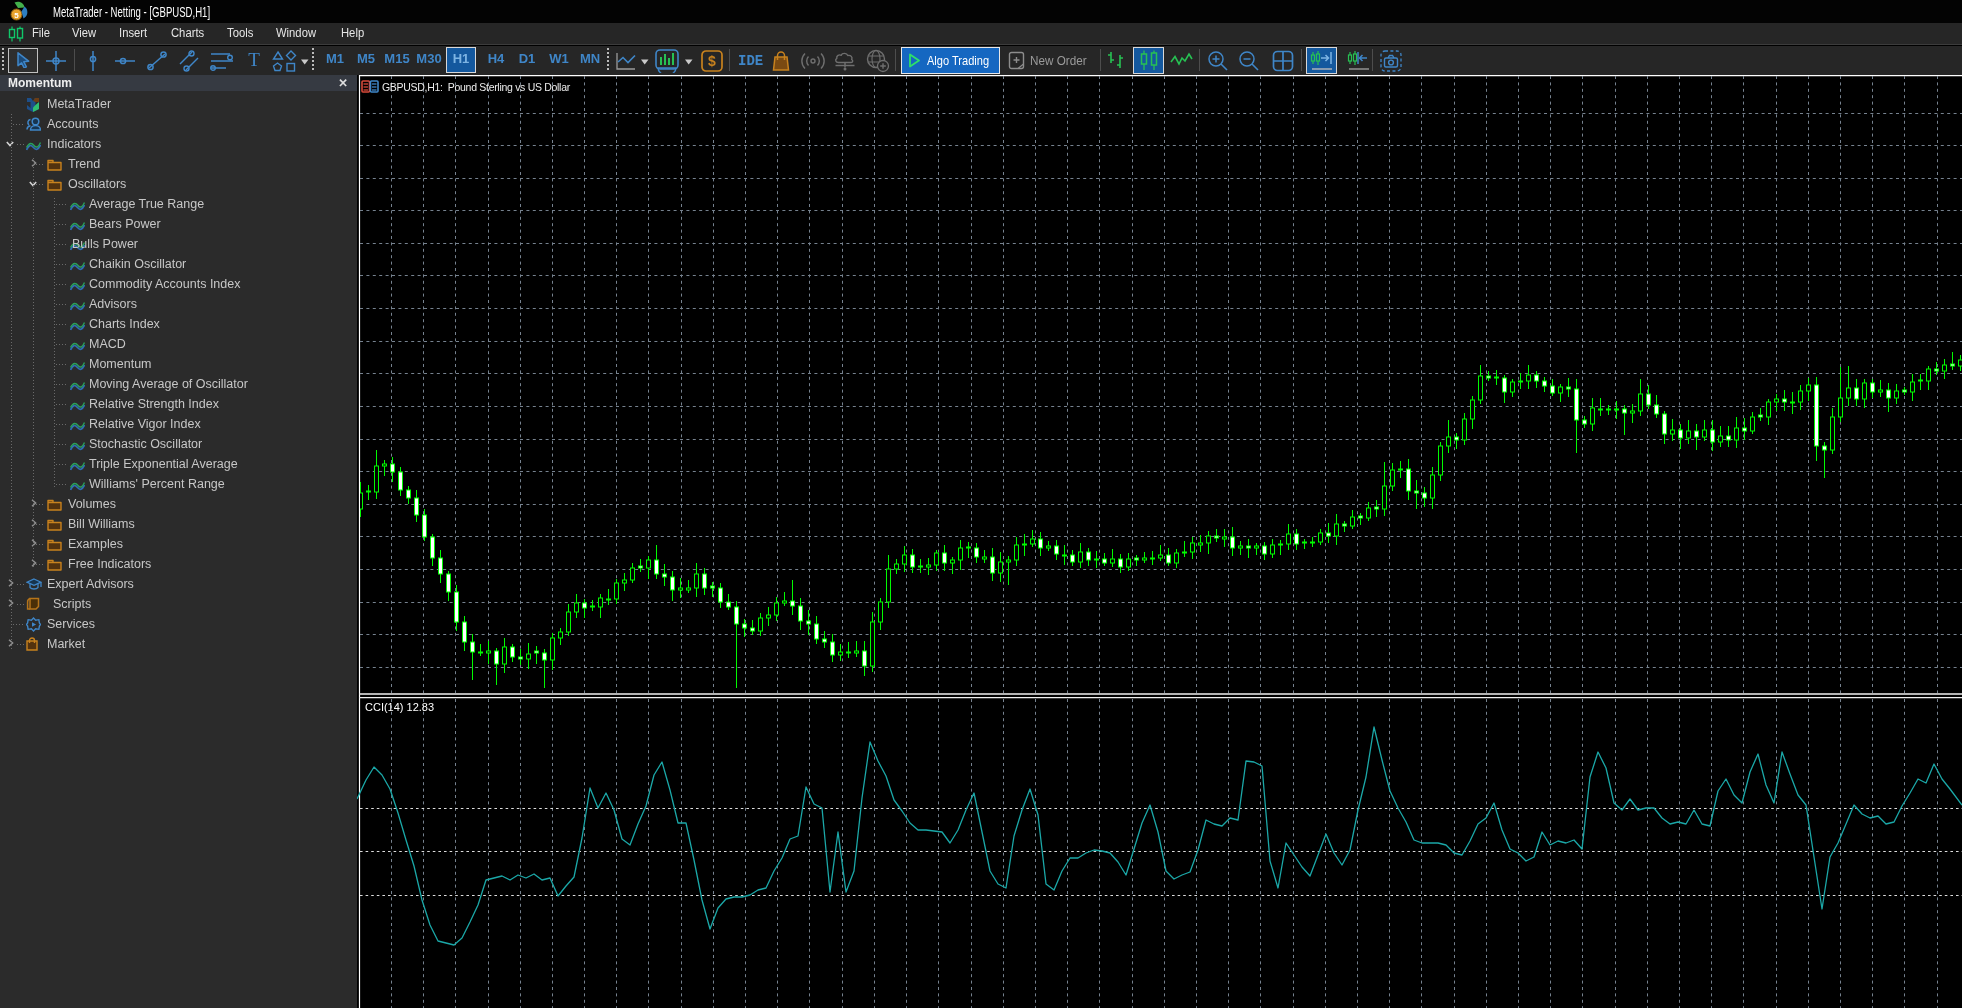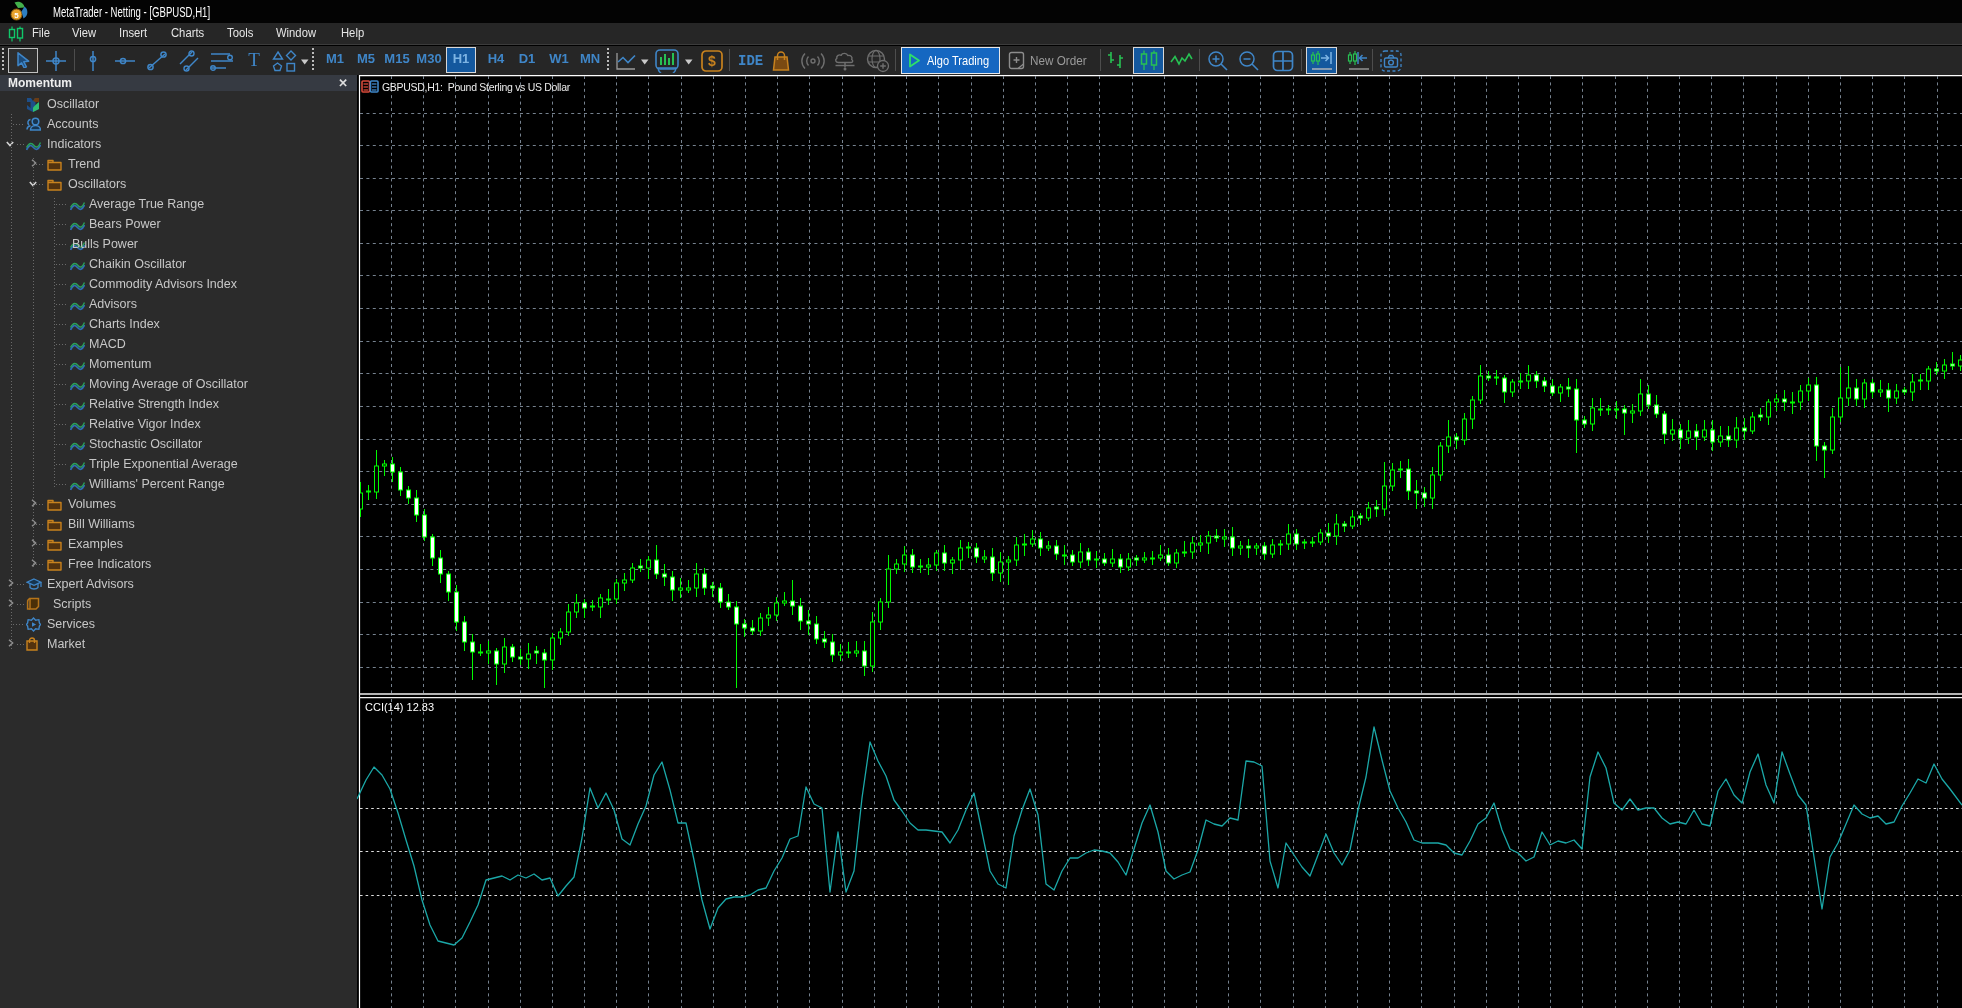--- a/index.html
+++ b/index.html
@@ -227,21 +227,21 @@
 <div id="navhdr">
       <span style="position:absolute;left:8px;top:1px">Momentum</span>
       <span class="x">✕</span>
     </div>
 <div style="position:absolute;left:26px;top:22px"><svg width="14" height="15" viewBox="0 0 14 15">
         <path d="M1 1 L5 1 L7 4 L9 1 L13 1 L13 5 L9.5 5 L9.5 11 L13 8 L13 12 L7 15 L1 12 L1 8 L4.5 11 L4.5 5 L1 5 Z" fill="#1d4f8a"></path>
         <path d="M7 4 L9 1 L13 1 L13 5 L9.5 5 Z" fill="#6b3d15"></path>
         <path d="M9.5 8 L13 5 L13 12 L7 15 L7 10.5 Z" fill="#2fbf71"></path>
       </svg></div>
     <div class="row" style="left:0;top:19px">
-      <span class="lbl" style="left:47px">Oscillator</span>
+      <span class="lbl" style="left:47px">MetaTrader</span>
     </div>
 <div style="position:absolute;left:26px;top:42px"><svg width="15" height="14" viewBox="0 0 15 14">
         <circle cx="9.5" cy="4.5" r="3.3" fill="#17344f" stroke="#3f86c8" stroke-width="1.5"></circle>
         <path d="M4.5 13 a 5 4.5 0 0 1 10 0 Z" fill="#17344f" stroke="#3f86c8" stroke-width="1.5"></path>
         <path d="M4.5 2.5 a 3 3 0 0 0 -1.5 5.3 M1 12.5 a 4.5 4 0 0 1 3.5 -3.8" fill="none" stroke="#3f86c8" stroke-width="1.5"></path>
       </svg></div>
     <div class="row" style="left:0;top:39px">
       <span class="lbl" style="left:47px">Accounts</span>
     </div>
 <svg class="chev" style="left:6px;top:65px" width="11" height="8" viewBox="0 0 10 7">
@@ -298,21 +298,21 @@
         <path d="M0.5 6.5 C 3.5 1 6 2 8 4.5 C 10.5 7.5 12.5 6 14.5 1.5" fill="none" stroke="#2aa05a" stroke-width="1.4"></path>
       </svg></div>
     <div class="row" style="left:0;top:179px">
       <span class="lbl" style="left:89px">Chaikin Oscillator</span>
     </div>
 <div style="position:absolute;left:70px;top:204px"><svg width="15" height="12" viewBox="0 0 15 12">
         <path d="M0.5 9 C 3 3.5 5 3.5 7.5 6.5 C 10 9.5 12 9 14.5 4" fill="none" stroke="#2f6eb5" stroke-width="1.7"></path>
         <path d="M0.5 6.5 C 3.5 1 6 2 8 4.5 C 10.5 7.5 12.5 6 14.5 1.5" fill="none" stroke="#2aa05a" stroke-width="1.4"></path>
       </svg></div>
     <div class="row" style="left:0;top:199px">
-      <span class="lbl" style="left:89px">Commodity Advisors Index</span>
+      <span class="lbl" style="left:89px">Commodity Accounts Index</span>
     </div>
 <div style="position:absolute;left:70px;top:224px"><svg width="15" height="12" viewBox="0 0 15 12">
         <path d="M0.5 9 C 3 3.5 5 3.5 7.5 6.5 C 10 9.5 12 9 14.5 4" fill="none" stroke="#2f6eb5" stroke-width="1.7"></path>
         <path d="M0.5 6.5 C 3.5 1 6 2 8 4.5 C 10.5 7.5 12.5 6 14.5 1.5" fill="none" stroke="#2aa05a" stroke-width="1.4"></path>
       </svg></div>
     <div class="row" style="left:0;top:219px">
       <span class="lbl" style="left:89px">Advisors</span>
     </div>
 <div style="position:absolute;left:70px;top:244px"><svg width="15" height="12" viewBox="0 0 15 12">
         <path d="M0.5 9 C 3 3.5 5 3.5 7.5 6.5 C 10 9.5 12 9 14.5 4" fill="none" stroke="#2f6eb5" stroke-width="1.7"></path>

